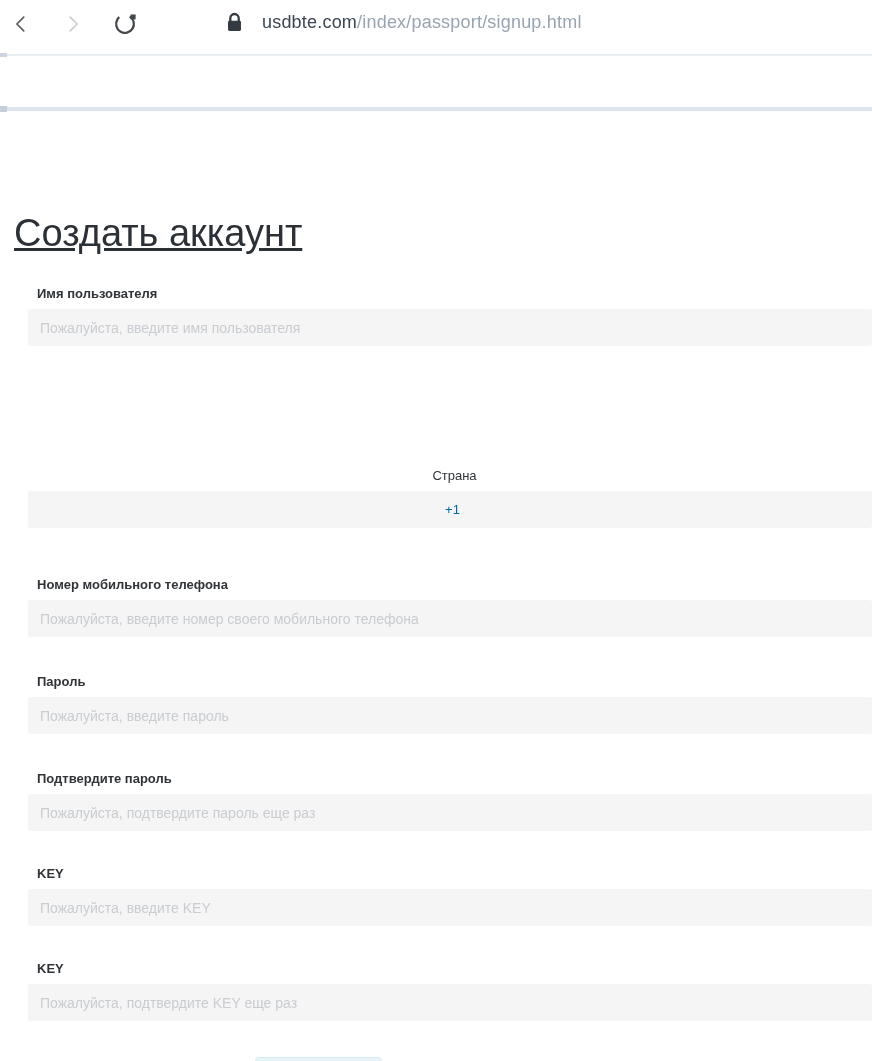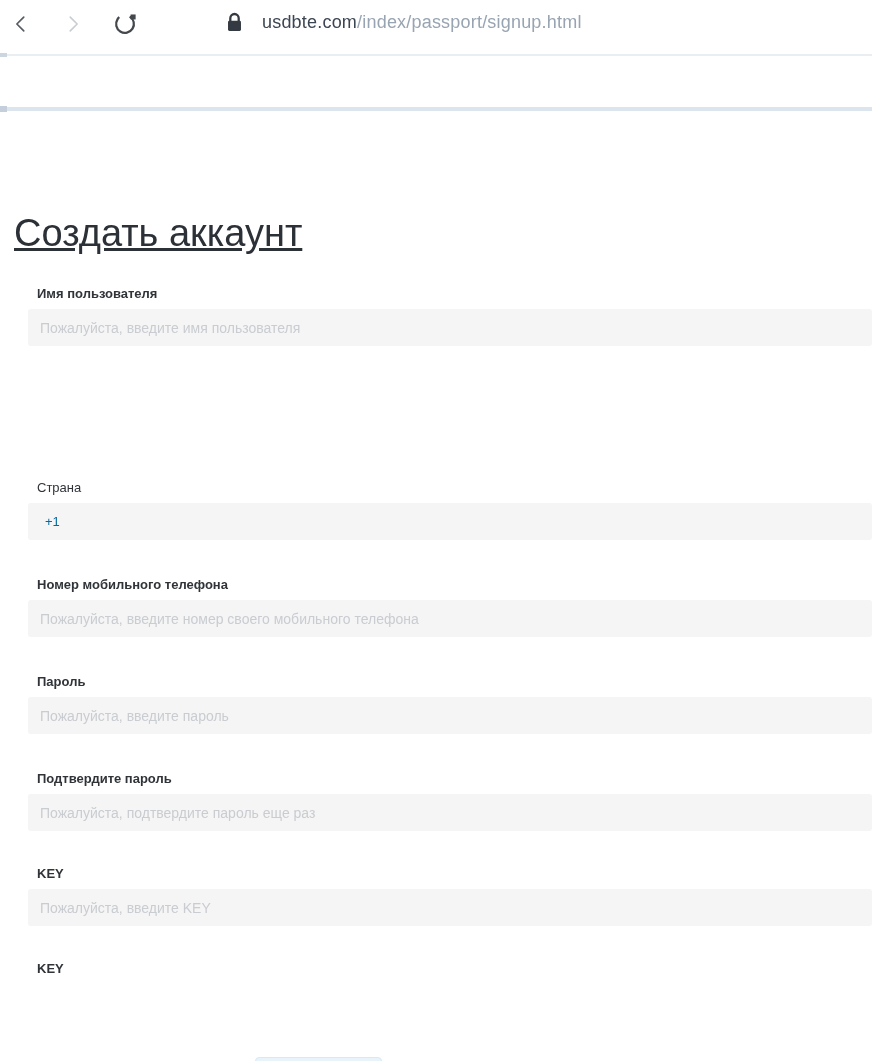--- a/index.html
+++ b/index.html
@@ -86,21 +86,21 @@
   <h1 class="page-title">Создать аккаунт</h1>
 
   <div class="form" id="form-root">
 
   <div class="field" style="top: 286px;">
     <span class="flabel">Имя пользователя</span>
   <input type="text" placeholder="Пожалуйста, введите имя пользователя" style="">
       </div>
 
 
-  <div class="field" style="top: 480px;">
+  <div class="field" style="top: 468px; text-align: center;">
     <span class="flabel regular">Страна</span>
   <div class="select-box">+1</div>
       </div>
 
   <div class="field" style="top: 577px;">
     <span class="flabel">Номер мобильного телефона</span>
   <input type="text" placeholder="Пожалуйста, введите номер своего мобильного телефона" style="">
       </div>
 
   <div class="field" style="top: 674px;">
@@ -113,17 +113,18 @@
   <input type="text" placeholder="Пожалуйста, подтвердите пароль еще раз" style="">
       </div>
 
   <div class="field" style="top: 866px;">
     <span class="flabel">KEY</span>
   <input type="text" placeholder="Пожалуйста, введите KEY" style="">
       </div>
 
   <div class="field" style="top: 961px;">
     <span class="flabel">KEY</span>
+  <input type="text" placeholder="Пожалуйста, подтвердите KEY еще раз" style="">
       </div>
 </div>
 
   <button class="submit-btn"></button>
 </div>
 
 </body></html>

